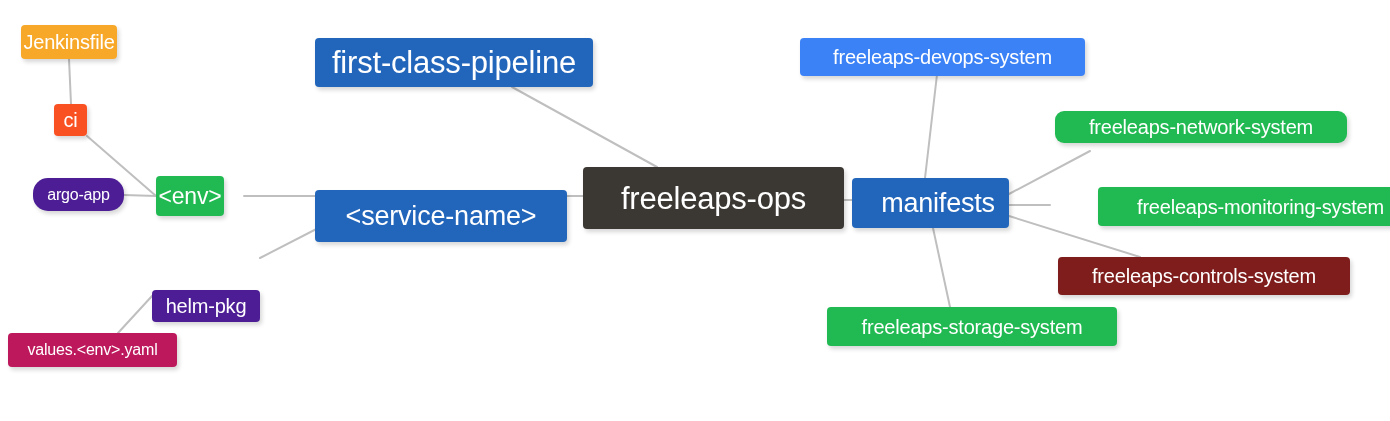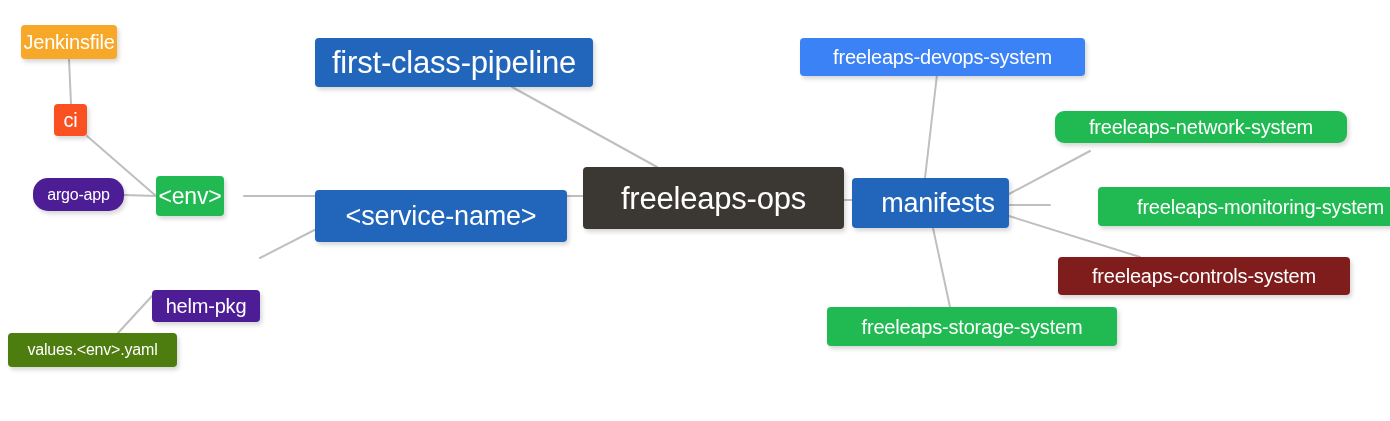--- a/index.html
+++ b/index.html
@@ -67,21 +67,21 @@
       <line x1="1009" y1="205" x2="1050" y2="205" stroke="#bfbfbf" stroke-width="2" stroke-linecap="round"></line>
       <line x1="1009" y1="216" x2="1140" y2="257" stroke="#bfbfbf" stroke-width="2" stroke-linecap="round"></line>
       <line x1="933" y1="228" x2="950" y2="307" stroke="#bfbfbf" stroke-width="2" stroke-linecap="round"></line>
     </svg>
   <div id="node-layer">
       <div class="node sz-xxs" style="left: 21px; top: 25px; width: 96px; height: 34px; background: rgb(248, 168, 41);">Jenkinsfile</div>
       <div class="node sz-xxs" style="left: 54px; top: 104px; width: 33px; height: 32px; background: rgb(250, 81, 34);">ci</div>
       <div class="node sz-xs" style="left: 33px; top: 178px; width: 91px; height: 33px; background: #4c1d95; border-radius: 15px;">argo-app</div>
       <div class="node sz-md" style="left: 156px; top: 176px; width: 68px; height: 40px; background: rgb(33, 186, 82);">&lt;env&gt;</div>
       <div class="node sz-sm" style="left: 152px; top: 258px; width: 108px; height: 32px; background: #4c1d95; margin-top: 32px;">helm-pkg</div>
-      <div class="node sz-xs" style="left: 8px; top: 333px; width: 169px; height: 34px; background: #4d7c0f;">values.&lt;env&gt;.yaml</div>
+      <div class="node sz-xs" style="left: 8px; top: 333px; width: 169px; height: 34px; background: #be185d;">values.&lt;env&gt;.yaml</div>
       <div class="node sz-xl" style="left: 315px; top: 38px; width: 278px; height: 49px; background: rgb(34, 102, 187);">first-class-pipeline</div>
       <div class="node sz-lg" style="left: 315px; top: 170px; width: 252px; height: 52px; background: rgb(34, 102, 187); margin-top: 20px;">&lt;service-name&gt;</div>
       <div class="node sz-xl" style="left: 583px; top: 167px; width: 261px; height: 62px; background: rgb(59, 55, 51);">freeleaps-ops</div>
       <div class="node sz-lg" style="left: 852px; top: 178px; width: 157px; height: 50px; background: rgb(34, 102, 187); padding-left: 25px;">manifests</div>
       <div class="node sz-sm" style="left: 800px; top: 28px; width: 285px; height: 38px; background: #3b82f6; margin-top: 10px;">freeleaps-devops-system</div>
       <div class="node sz-sm" style="left: 1055px; top: 111px; width: 292px; height: 32px; background: rgb(33, 186, 82); border-radius: 9px;">freeleaps-network-system</div>
       <div class="node sz-sm" style="left: 1050px; top: 187px; width: 325px; height: 39px; background: rgb(33, 186, 82); margin-left: 48px;">freeleaps-monitoring-system</div>
       <div class="node sz-sm" style="left: 1058px; top: 257px; width: 292px; height: 38px; background: #7f1d1d;">freeleaps-controls-system</div>
       <div class="node sz-sm" style="left: 815px; top: 307px; width: 290px; height: 39px; background: rgb(33, 186, 82); margin-left: 12px;">freeleaps-storage-system</div>
     </div>

